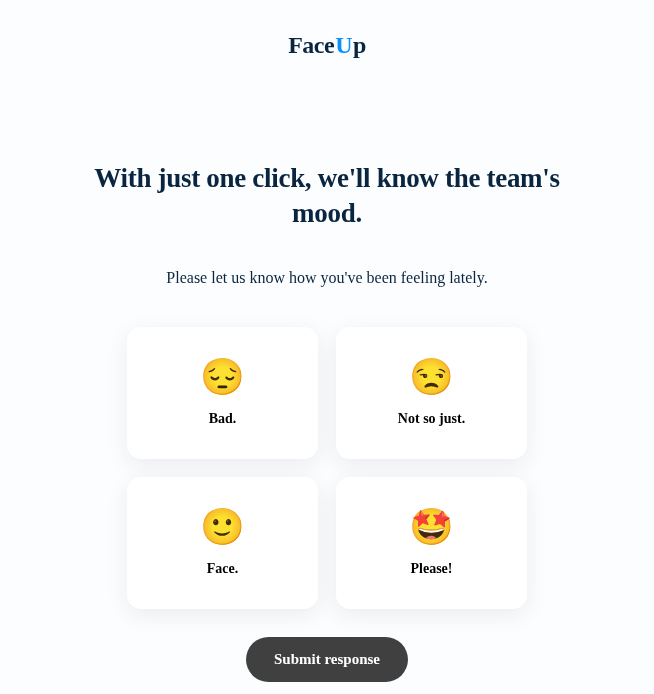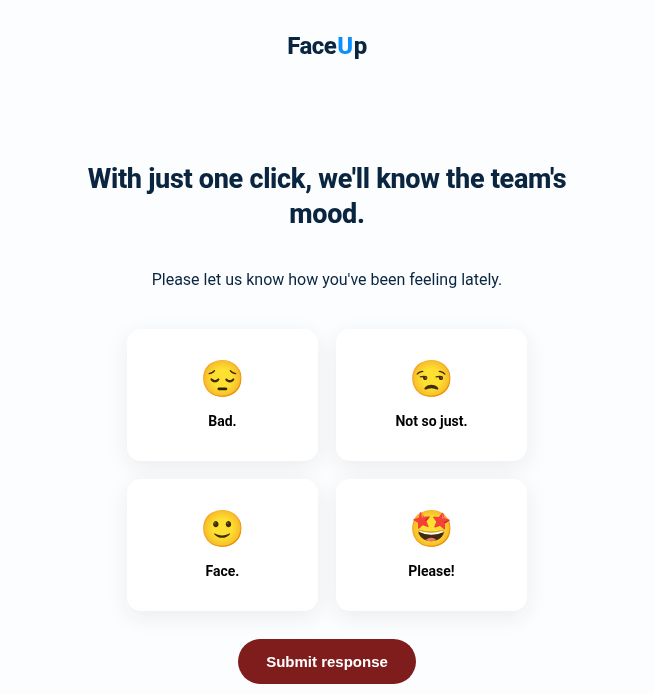--- a/index.html
+++ b/index.html
@@ -1,15 +1,15 @@
 <!DOCTYPE html>
 <html><head>
 <meta charset="utf-8">
 <style>
-  * { box-sizing: border-box; margin: 0; padding: 0; }
+  * { box-sizing: border-box; margin: 0; padding: 0; font-family: Liberation Serif, serif; }
   body {
     width: 654px;
     height: 694px;
     background: #fcfdfe;
     border-radius: 28px;
     font-family: -apple-system, BlinkMacSystemFont, "Segoe UI", Roboto, Helvetica, Arial, sans-serif;
     color: #0a2540;
     display: flex;
     flex-direction: column;
     align-items: center;
@@ -74,21 +74,21 @@
   .option .emoji {
     font-size: 36px;
     line-height: 1;
   }
   .option .label {
     font-size: 14px;
     font-weight: 700;
     color: #000000;
   }
   .submit {
-    background: #7f1d1d;
+    background: #404040;
     color: #fff;
     font-size: 15px;
     font-weight: 600;
     border: none;
     border-radius: 24px;
     padding: 14px 28px;
     cursor: pointer;
   }
 </style>
 </head>

